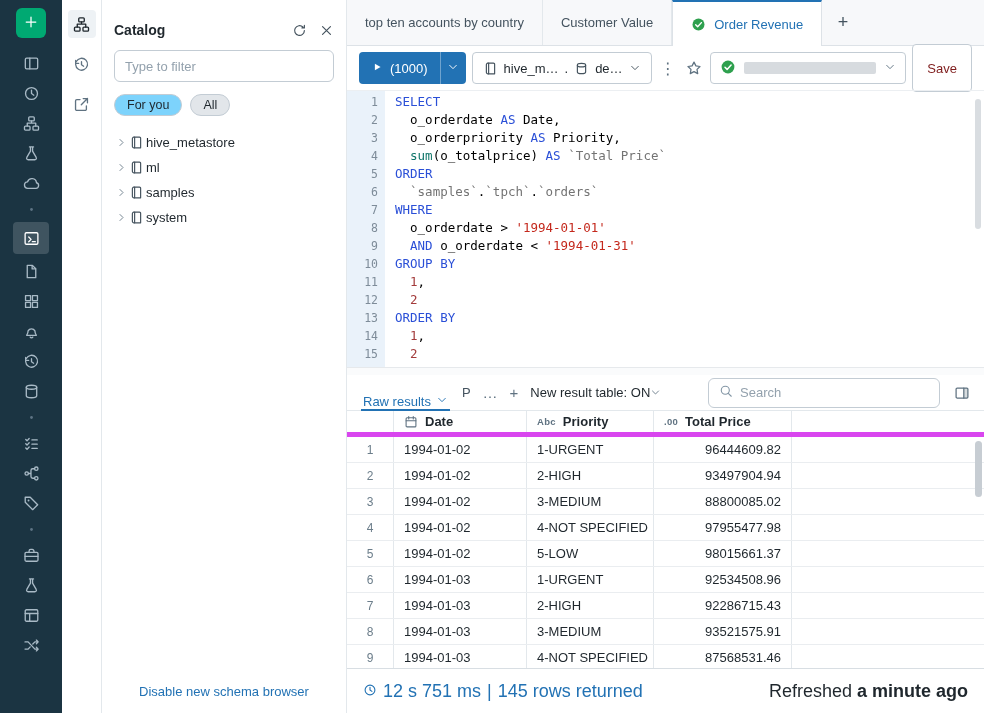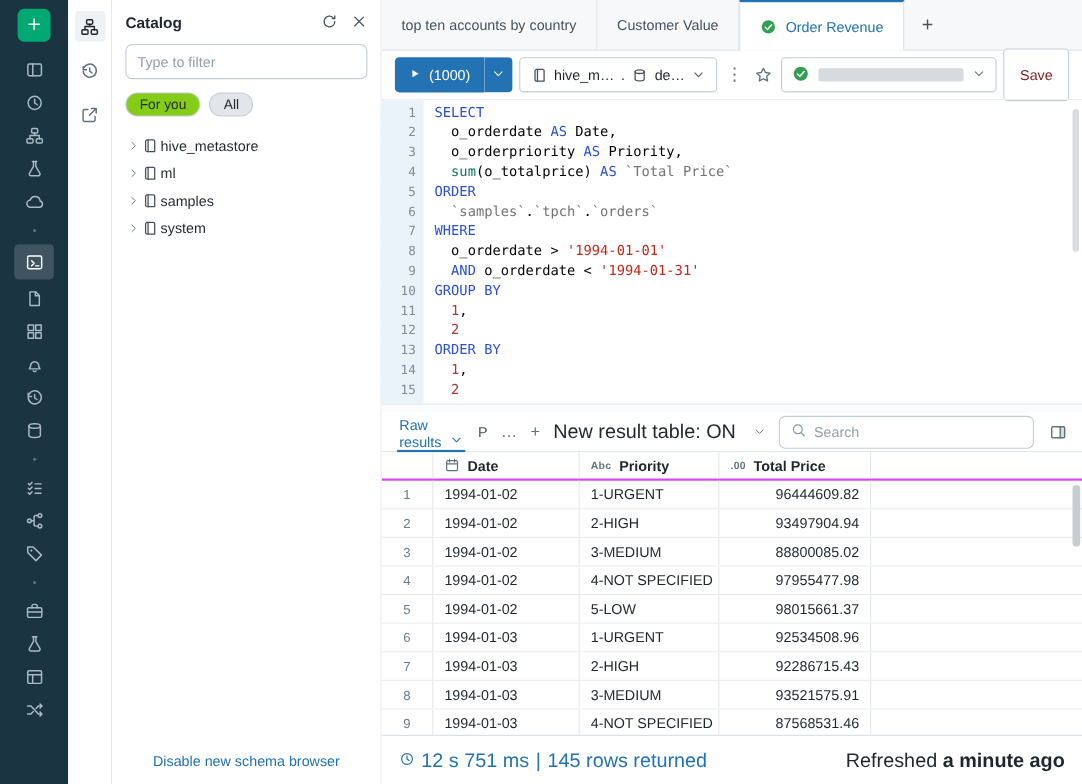--- a/index.html
+++ b/index.html
@@ -17,27 +17,27 @@
   .rail-item.dotitem { height:22px; color:#5E7484; }
   .rail-item.active { background:rgba(255,255,255,0.16); border-radius:4px; color:#fff; height:32px; margin:2px 0; }
 
   
   .rail-light { width:40px; flex:none; background:#fff; border-right:1px solid #E3E8EC; display:flex; flex-direction:column; align-items:center; padding-top:10px; gap:12px; }
   .prail-item { width:28px; height:28px; display:flex; align-items:center; justify-content:center; color:#5F7281; cursor:pointer; border-radius:4px; }
   .prail-item.active { color:#1F272D; background:#EEF2F5; }
 
   
   .catalog { width:245px; flex:none; border-right:1px solid #E3E8EC; display:flex; flex-direction:column; padding:12px 12px 14px; background:#fff; }
-  .cat-head { display:flex; align-items:flex-start; gap:12px; margin-bottom:12px; }
+  .cat-head { display:flex; align-items:center; gap:12px; margin-bottom:12px;margin-top:10px; }
   .cat-title { font-weight:700; font-size:14px; flex:1; }
   .cat-ic { color:#45535E; display:flex; cursor:pointer; }
   .cat-filter { height:32px; border:1px solid #C3CCD4; border-radius:6px; padding:0 10px; font:inherit; font-size:13px; color:#1F272D; outline:none; margin-bottom:12px; width:100%; }
   .cat-filter::placeholder { color:#93A1AD; }
   .pills { display:flex; gap:8px; margin-bottom:14px; }
-  .pill { border:1px solid #C3CCD4; border-radius:20px; padding:3px 12px; font-size:12.5px; color:#1F272D; cursor:pointer; background:#84cc16; }
+  .pill { border:1px solid #C3CCD4; border-radius:20px; padding:3px 12px; font-size:12.5px; color:#1F272D; cursor:pointer; background:#7dd3fc; }
   .pill.active { background:#E2E6EA; }
   .tree { display:flex; flex-direction:column; }
   .tree-row { display:flex; align-items:center; gap:2px; height:25px; cursor:pointer; font-size:13px; padding-left:2px; }
   .tree-chev { color:#5F7281; display:flex; }
   .tree-ic { color:#45535E; display:flex; }
   .cat-footer { margin-top:auto; text-align:center; }
   .cat-footer a { color:var(--accent); font-size:13px; cursor:pointer; text-decoration:none; }
 
   
   .main { flex:1; min-width:0; display:flex; flex-direction:column; background:#fff; }
@@ -73,30 +73,30 @@
   .tok-nu { color:#A33B3B; }
   .ed-scroll { position:absolute; right:3px; top:8px; width:6px; height:130px; background:#D9DDE1; border-radius:3px; cursor:pointer; }
 
   .splitter { height:8px; flex:none; background:#FAFBFC; border-top:1px solid #E6E9EC; cursor:row-resize; }
 
   
   .results-bar { height:36px; flex:none; display:flex; align-items:center; padding:0 10px 0 14px; gap:12px; border-bottom:1px solid #E3E8EC; }
   .rtab { height:36px; display:flex; align-items:flex-end; gap:5px; color:var(--accent); border-bottom:2px solid var(--accent); cursor:pointer; font-size:13px; padding:0 2px; }
   .rtab-trunc { color:#44535F; cursor:pointer; }
   .rbar-ic { color:#5F7281; cursor:pointer; font-size:15px; display:flex; align-items:center; }
-  .toggle-btn { display:flex; align-items:center; gap:16px; font-size:18px; color:#1F272D; cursor:pointer; white-space:nowrap; }
+  .toggle-btn { display:flex; align-items:center; gap:0; font-size:13px; color:#1F272D; cursor:pointer; white-space:nowrap; }
   .toggle-btn .tchev { color:#5F7281; display:flex; }
   .search { margin-left:auto; width:232px; flex:none; height:30px; border:1px solid #C3CCD4; border-radius:6px; display:flex; align-items:center; gap:7px; padding:0 10px; color:#8396A5; }
   .search input { border:none; outline:none; flex:1; min-width:0; font:inherit; font-size:13px; color:#1F272D; background:transparent; }
   .search input::placeholder { color:#93A1AD; }
   .panel-toggle { color:#5F7281; cursor:pointer; display:flex; margin:0 4px 0 2px; }
 
   
   .results-table { flex:1; min-height:0; position:relative; overflow:hidden; font-size:13px; }
-  .thead { display:flex; height:26px; border-bottom:2px solid #d946ef; font-weight:700; }
+  .thead { display:flex; height:26px; border-bottom:5px solid #d946ef; font-weight:700; }
   .tcell { height:100%; display:flex; align-items:center; padding:0 10px; border-right:1px solid #E3E8EC; flex:none; overflow:hidden; white-space:nowrap; }
   .c-num { width:47px; justify-content:center; color:#6B7D8A; font-size:12px; font-weight:400; }
   .c-date { width:133px; }
   .c-pri { width:127px; }
   .c-price { width:138px; }
   .trow .c-price { justify-content:flex-end; }
   .c-fill { flex:1; border-right:none; }
   .trow { display:flex; height:26px; border-bottom:1px solid #EAEDF0; }
   .hdr-ic { color:#5F7281; margin-right:7px; display:flex; font-weight:400; }
   .hdr-ic-txt { color:#5F7281; font-size:9.5px; margin-right:7px; font-weight:600; letter-spacing:0.3px; }

